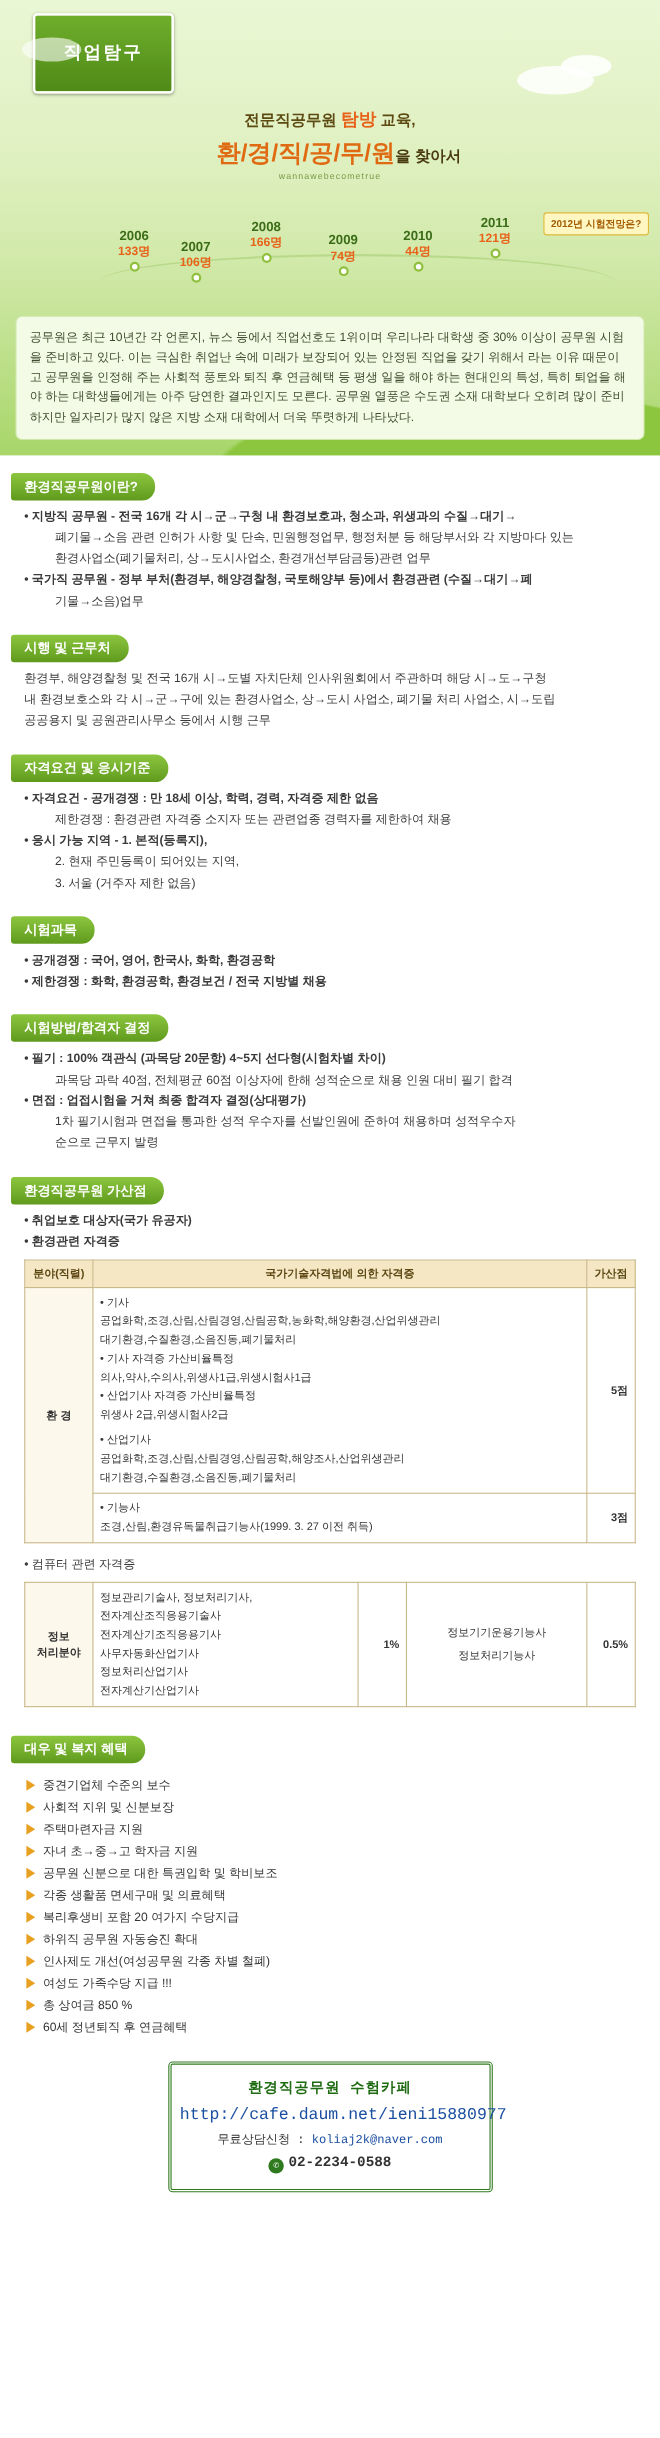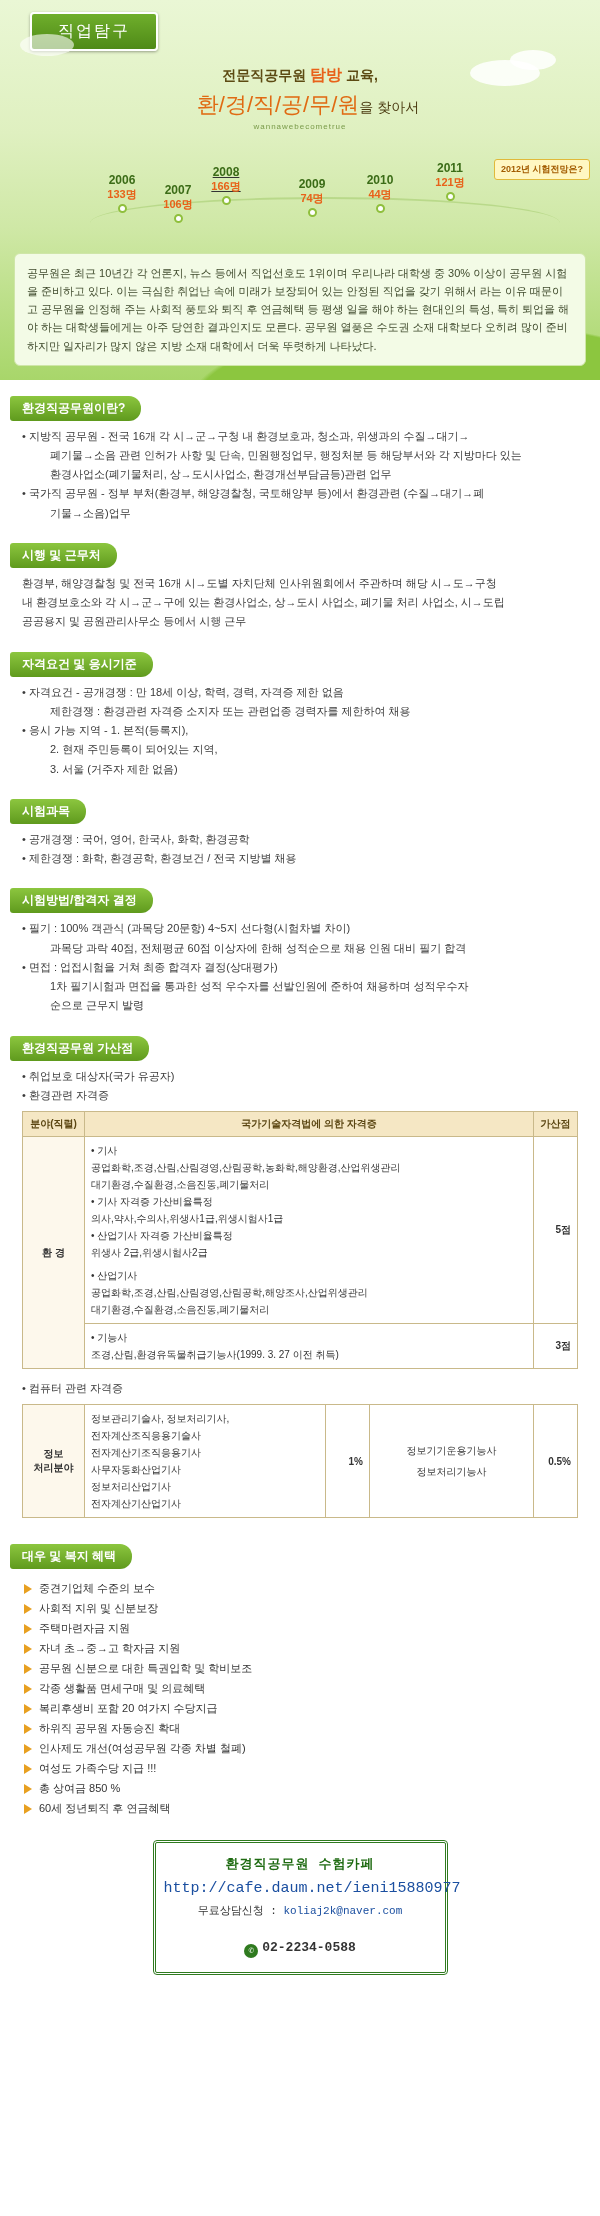--- a/index.html
+++ b/index.html
@@ -17,39 +17,39 @@
   .banner {
     width:600px;
     background: linear-gradient(180deg,#eaf7d5 0%, #dff0c0 35%, #cfe8a6 60%, #a8d66a 100%);
     position:relative;
     padding-top:12px;
     overflow:hidden;
   }
   .title-tab {
     display:inline-block;
     margin-left:30px;
-    padding:7px 26px;
+    padding:24px 26px;
     background: linear-gradient(180deg,#6fae2c 0%, #4f8a17 100%);
     border:2px solid #fff;
     border-radius:4px;
     color:#fff;
     font-size:16px;
-    font-weight:normal;
+    font-weight:bold;
     letter-spacing:2px;
     box-shadow:0 1px 3px rgba(0,0,0,.35);
   }
   .banner-head {
     text-align:center;
     padding:14px 0 4px 0;
     position:relative;
     z-index:3;
   }
   .bh1 { font-size:14px; color:#5c4a12; font-weight:bold; }
   .bh1 .hl { color:#e8621a; font-size:16px; }
-  .bh2 { font-size:22px; font-weight:normal; color:#e06a12; margin-top:4px;margin-left:16px;}
+  .bh2 { font-size:22px; font-weight:bold; color:#e06a12; margin-top:4px;margin-left:16px;}
   .bh2 .sub { color:#4a3a10; font-size:14px; }
   .bh3 { font-size:8px; color:#7a9b4a; letter-spacing:1px; margin-top:2px;}
 
   .cloud { position:absolute; background:#fff; border-radius:50%; opacity:.85; }
   .c1 { width:70px; height:26px; left:470px; top:60px;}
   .c2 { width:46px; height:20px; left:510px; top:50px;}
   .c3 { width:54px; height:22px; left:20px; top:34px; opacity:.6;}
 
   .hill {
     position:absolute; bottom:0; left:0; width:600px; height:120px;
@@ -121,21 +121,21 @@
     display:inline-block;
     padding:4px 16px 4px 12px;
     background:linear-gradient(180deg,#8cc63f 0%,#5f9a1d 100%);
     color:#fff; font-size:12px; font-weight:bold;
     border-radius:3px 12px 12px 3px;
   }
   .sec-body {
     margin:0 16px 4px 22px;
     font-size:11px; line-height:1.75; color:#3a3a3a;
   }
-  .ind1 { padding-left:0; }
+  .ind1 { padding-left:0;font-weight:bold; }
   .ind3 { padding-left:28px; }
 
   
   table.qt {
     width:calc(100% - 44px);
     margin:6px 0 10px 22px;
     border-collapse:collapse;
     font-size:10px;
     background:#fff;
   }
@@ -172,21 +172,21 @@
     border-radius:4px;
     background:#fff;
     text-align:center;
     padding:12px 8px 14px;
     font-family:"Liberation Mono", monospace;
   }
   .f-title { font-size:13px; font-weight:bold; color:#1f6b12; letter-spacing:1px; }
   .f-url { font-size:15px; color:#1b4fa0; margin-top:7px; }
   .f-mail { font-size:11px; color:#333; margin-top:6px; }
   .f-mail .m { color:#1b4fa0; }
-  .f-tel { font-size:13px; font-weight:bold; color:#333; margin-top:22px; }
+  .f-tel { font-size:13px; font-weight:bold; color:#333; margin-top:6px; }
   .tel-ico {
     display:inline-block; width:14px;height:14px;border-radius:50%;
     background:#2f7a1f; color:#fff; font-size:9px; line-height:14px; vertical-align:-2px; margin-right:4px;
   }
 </style>
 </head>
 <body>
 
 <div class="page">
 
@@ -224,21 +224,21 @@
       <div class="tl-item" style="left:92px; top:34px; width:60px;">
         <div class="tl-year">2006</div>
         <div class="tl-count">133명</div>
         <div class="tl-dot"></div>
       </div>
       <div class="tl-item" style="left:148px; top:44px; width:60px;">
         <div class="tl-year">2007</div>
         <div class="tl-count">106명</div>
         <div class="tl-dot"></div>
       </div>
-      <div class="tl-item" style="left:196px; top:26px; width:60px;text-decoration:underline;">
+      <div class="tl-item" style="left:212px; top:26px; width:60px;">
         <div class="tl-year">2008</div>
         <div class="tl-count">166명</div>
         <div class="tl-dot"></div>
       </div>
       <div class="tl-item" style="left:282px; top:38px; width:60px;">
         <div class="tl-year">2009</div>
         <div class="tl-count">74명</div>
         <div class="tl-dot"></div>
       </div>
       <div class="tl-item" style="left:350px; top:34px; width:60px;">

